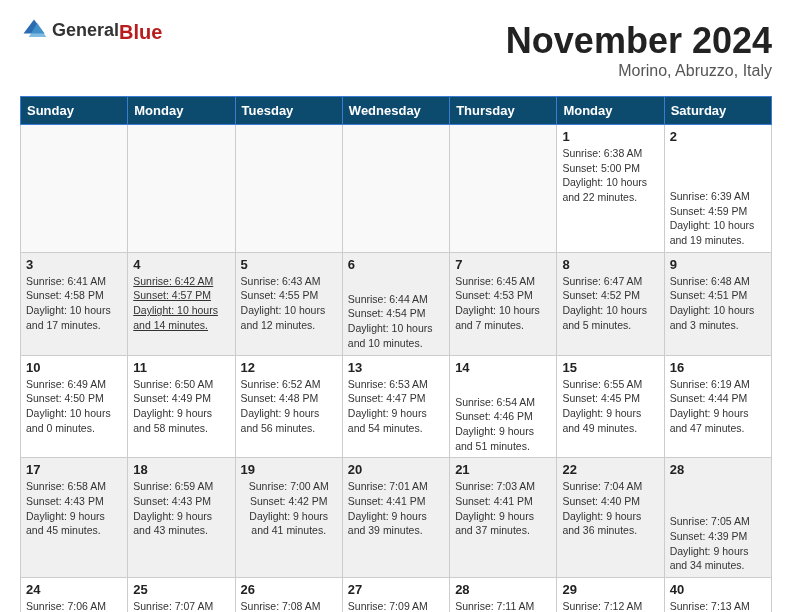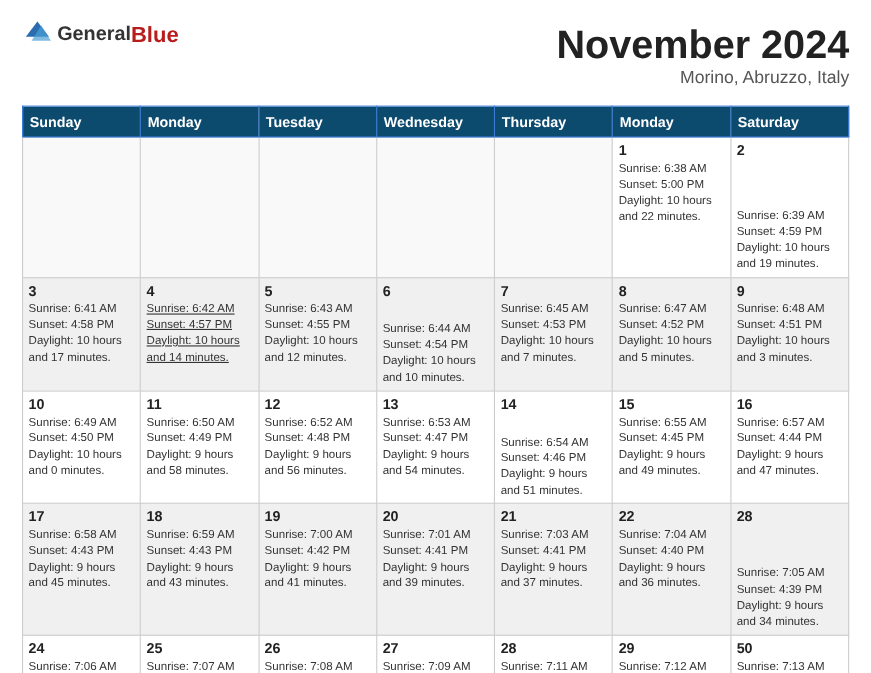--- a/index.html
+++ b/index.html
@@ -240,21 +240,21 @@
         </td>
         <td>
           <div class="day-number">15</div>
           <div class="day-info" style="white-space: pre-line;">Sunrise: 6:55 AM
 Sunset: 4:45 PM
 Daylight: 9 hours
 and 49 minutes.</div>
         </td>
         <td>
           <div class="day-number">16</div>
-          <div class="day-info" style="white-space: pre-line;">Sunrise: 6:57 AM
+          <div class="day-info" style="white-space: pre-line;">Sunrise: 6:19 AM
 Sunset: 4:44 PM
 Daylight: 9 hours
 and 47 minutes.</div>
         </td>
       </tr>
       <tr class="row-shaded">
         <td>
           <div class="day-number">17</div>
           <div class="day-info" style="white-space: pre-line;">Sunrise: 6:58 AM
 Sunset: 4:43 PM
@@ -263,21 +263,21 @@
         </td>
         <td>
           <div class="day-number">18</div>
           <div class="day-info" style="white-space: pre-line;">Sunrise: 6:59 AM
 Sunset: 4:43 PM
 Daylight: 9 hours
 and 43 minutes.</div>
         </td>
         <td>
           <div class="day-number">19</div>
-          <div class="day-info" style="white-space: pre-line;">Sunrise: 7:00 AM
+          <div class="day-info" style="white-space: pre-line; text-align: center;">Sunrise: 7:00 AM
 Sunset: 4:42 PM
 Daylight: 9 hours
 and 41 minutes.</div>
         </td>
         <td>
           <div class="day-number">20</div>
           <div class="day-info" style="white-space: pre-line;">Sunrise: 7:01 AM
 Sunset: 4:41 PM
 Daylight: 9 hours
 and 39 minutes.</div>
@@ -341,21 +341,21 @@
 and 26 minutes.</div>
         </td>
         <td>
           <div class="day-number">29</div>
           <div class="day-info" style="white-space: pre-line;">Sunrise: 7:12 AM
 Sunset: 4:36 PM
 Daylight: 9 hours
 and 24 minutes.</div>
         </td>
         <td>
-          <div class="day-number">50</div>
+          <div class="day-number">40</div>
           <div class="day-info" style="white-space: pre-line;">Sunrise: 7:13 AM
 Sunset: 4:36 PM
 Daylight: 9 hours
 and 23 minutes.</div>
         </td>
       </tr>
     </tbody>
 </table>
 
 </body></html>

